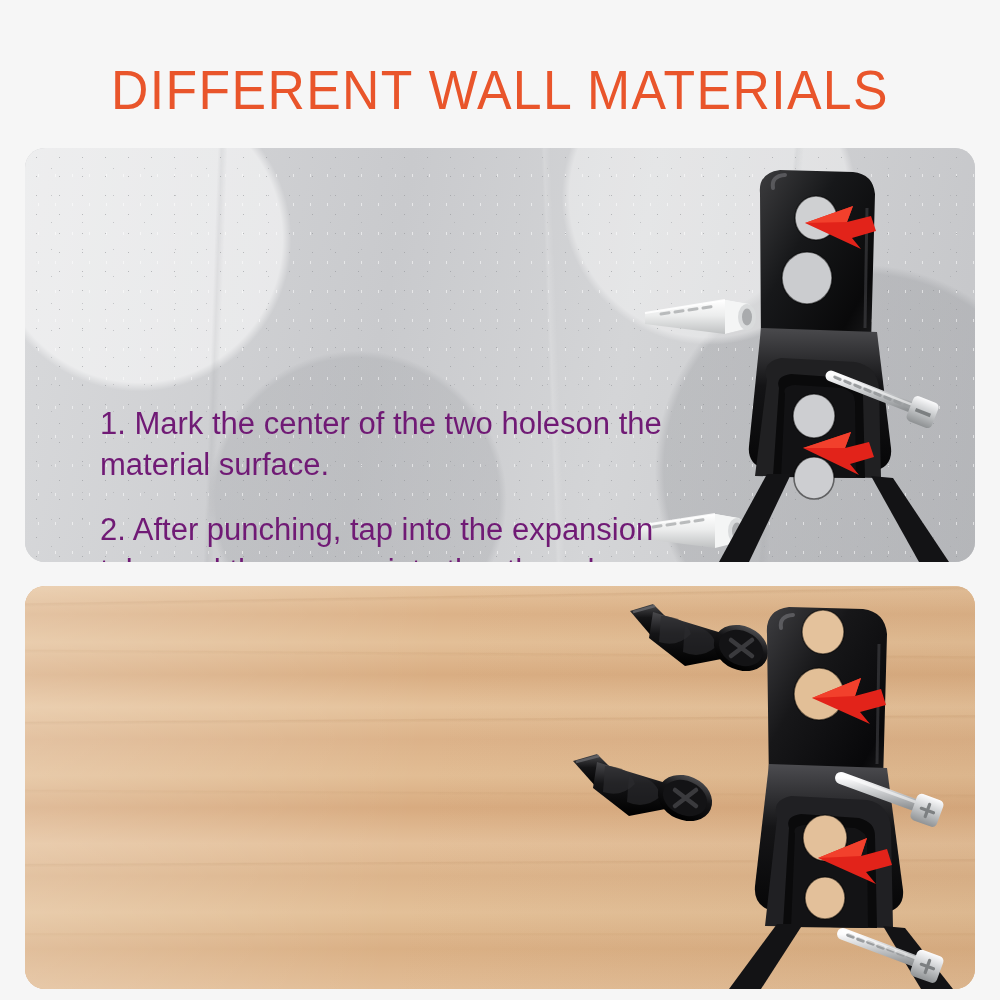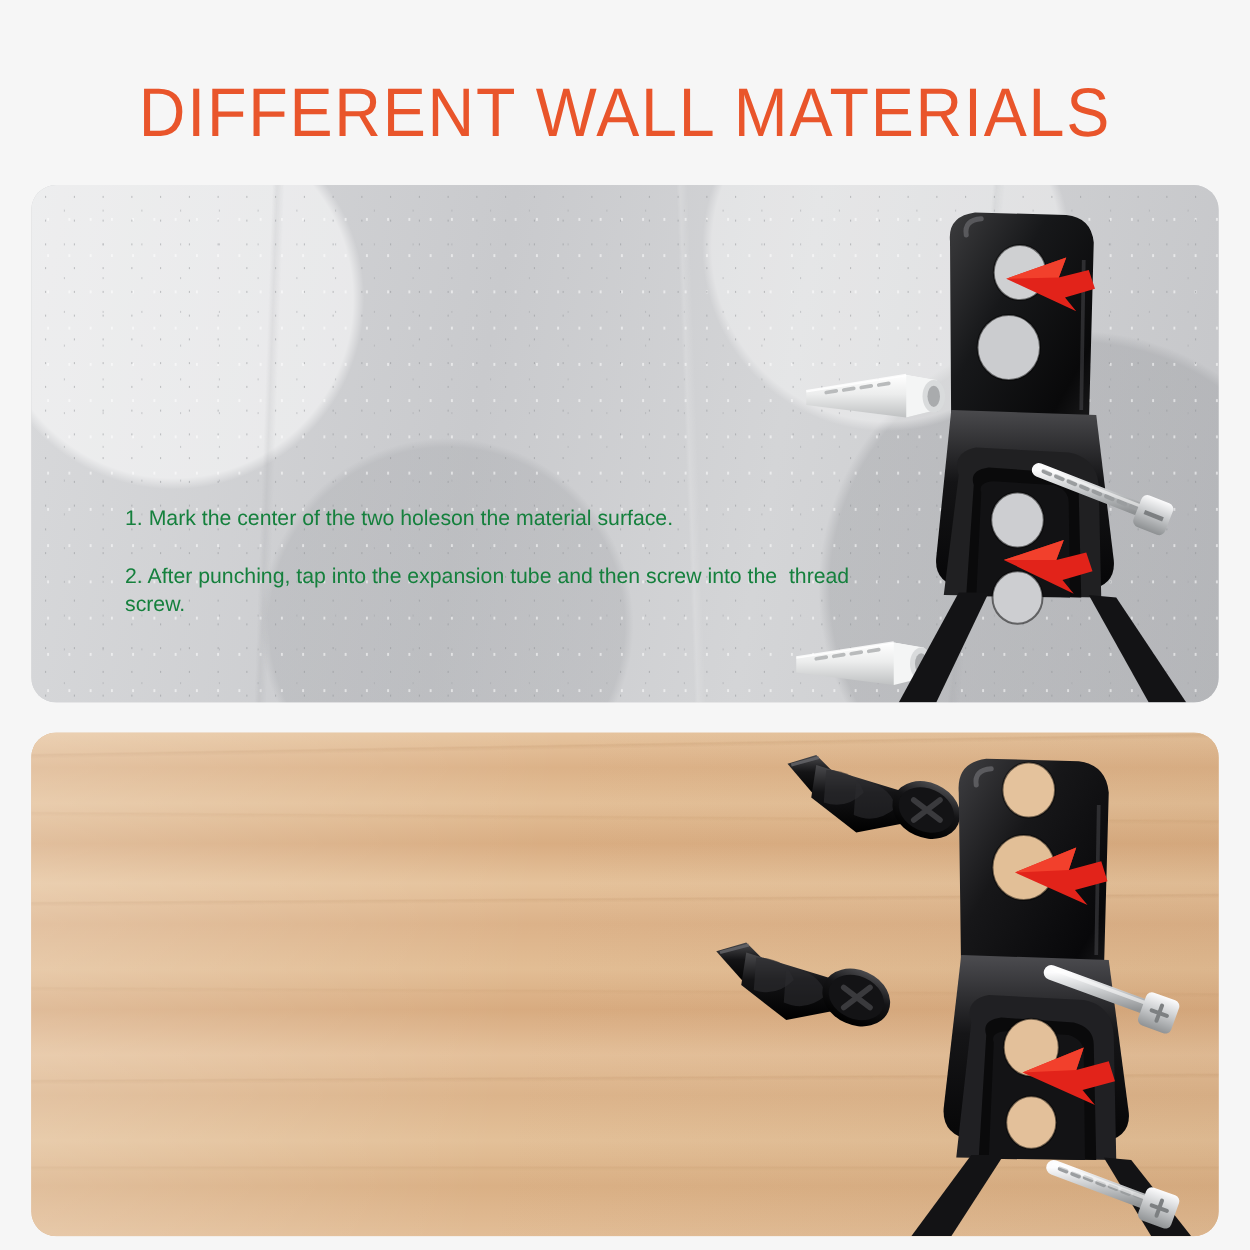--- a/index.html
+++ b/index.html
@@ -98,22 +98,22 @@
     background: #ee5a2b;
     color: #fdf3ea;
     font-size: 33px;
     font-weight: 400;
     padding: 5px 14px 8px 14px;
     white-space: nowrap;
     line-height: 1.08;
   }
 
   .step {
-    color: #15803d;
-    font-size: 17px;
+    color: #701a75;
+    font-size: 31px;
     line-height: 1.32;
     white-space: pre-wrap;
   }
   #text-concrete .step:nth-of-type(1) { margin-top: 34px; }
   #text-concrete .step:nth-of-type(2) { margin-top: 24px; }
 
   
   .art { position: absolute; inset: 0; z-index: 3; pointer-events: none; }
   .art svg { position: absolute; inset: 0; width: 100%; height: 100%; }
 </style>

